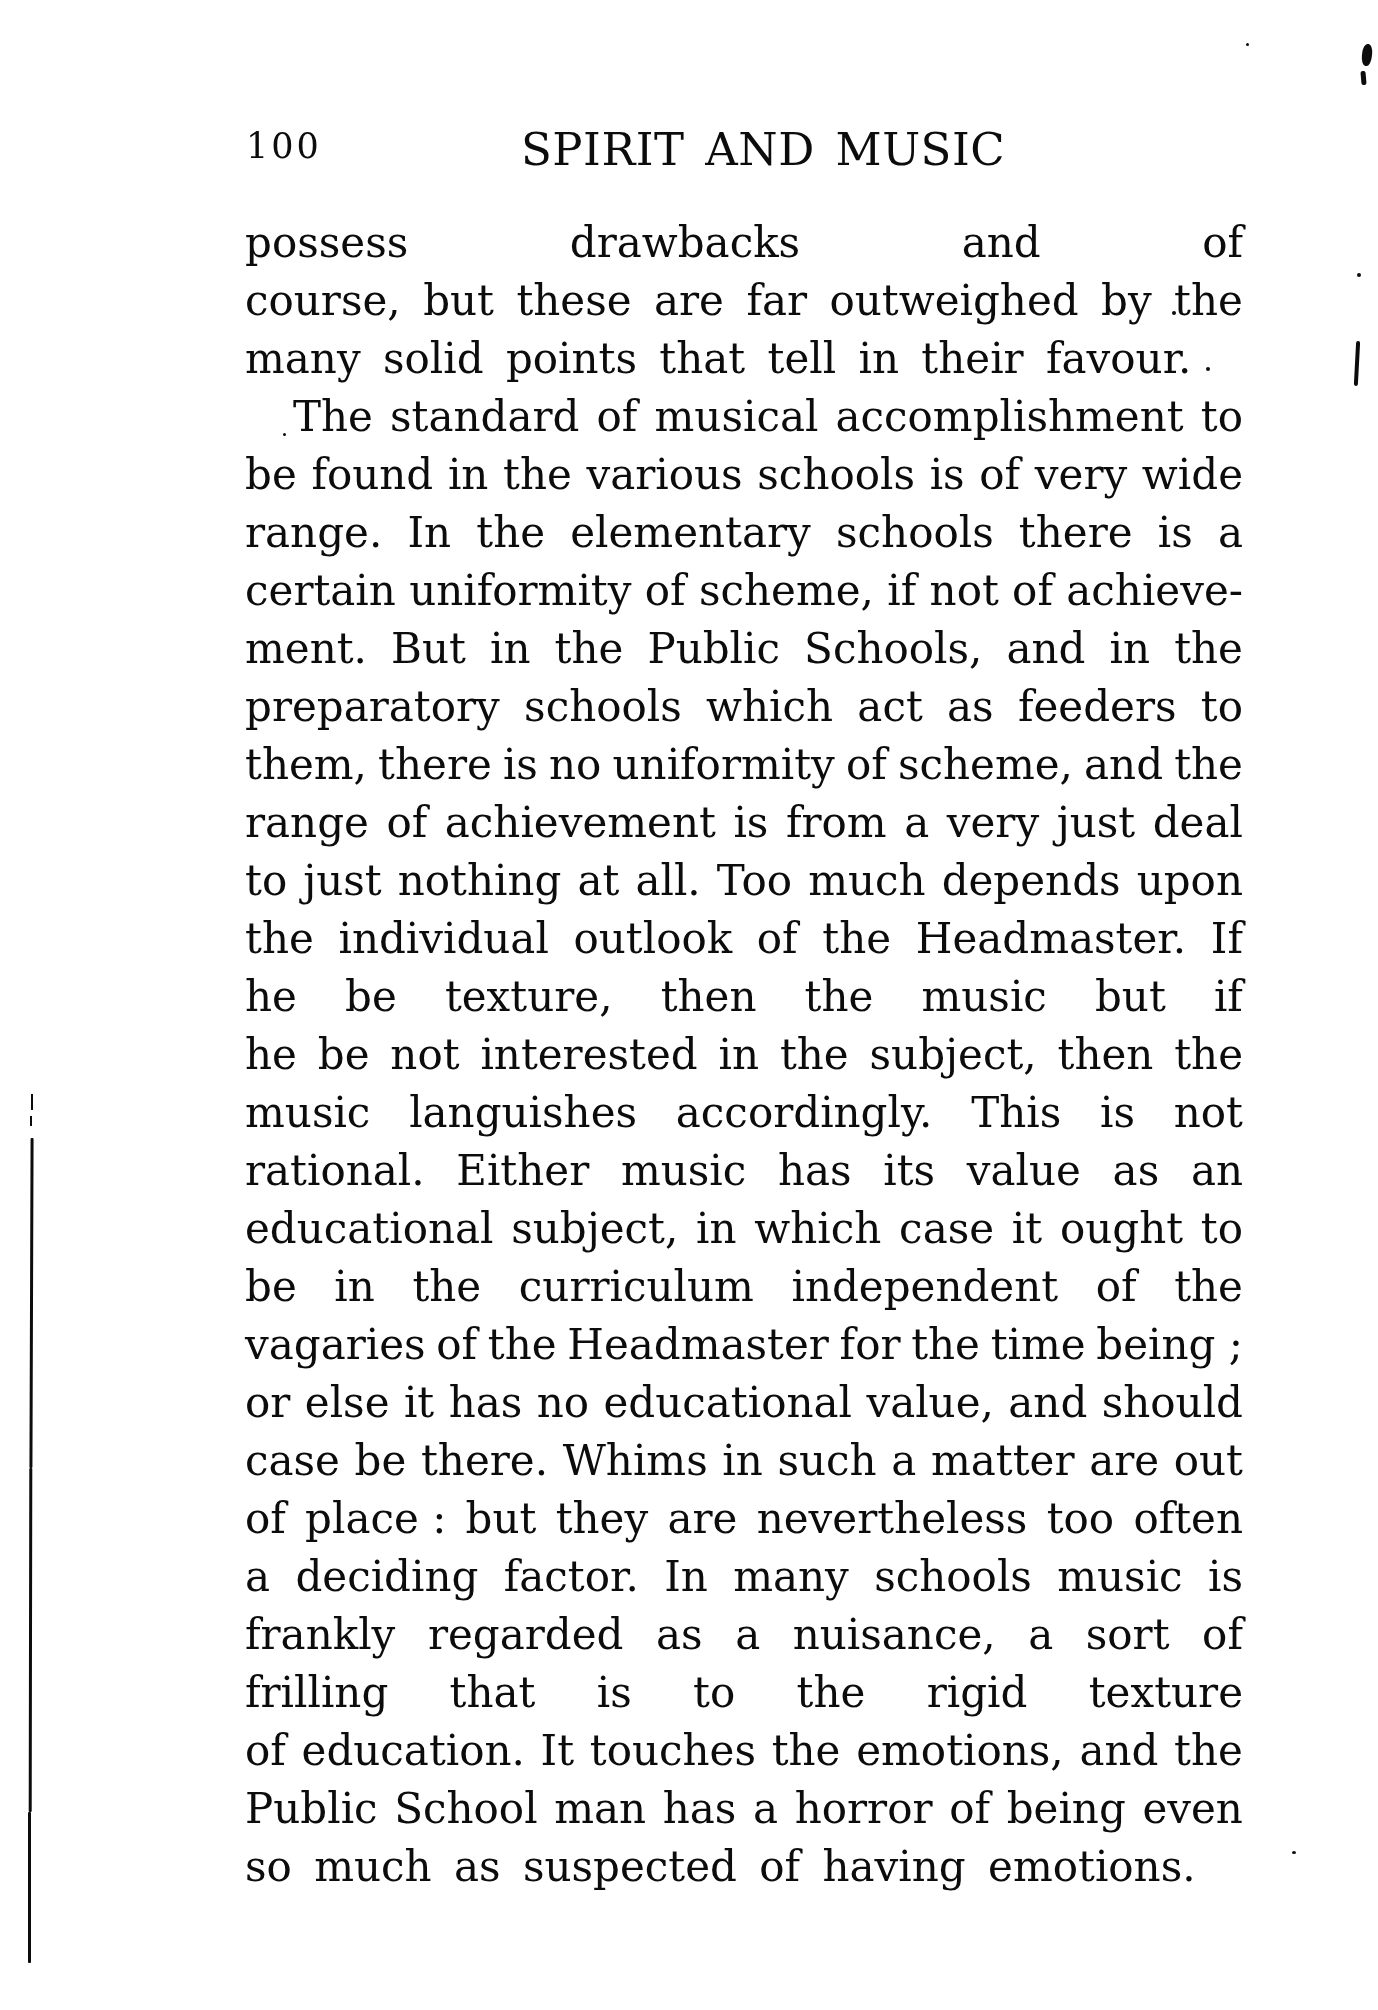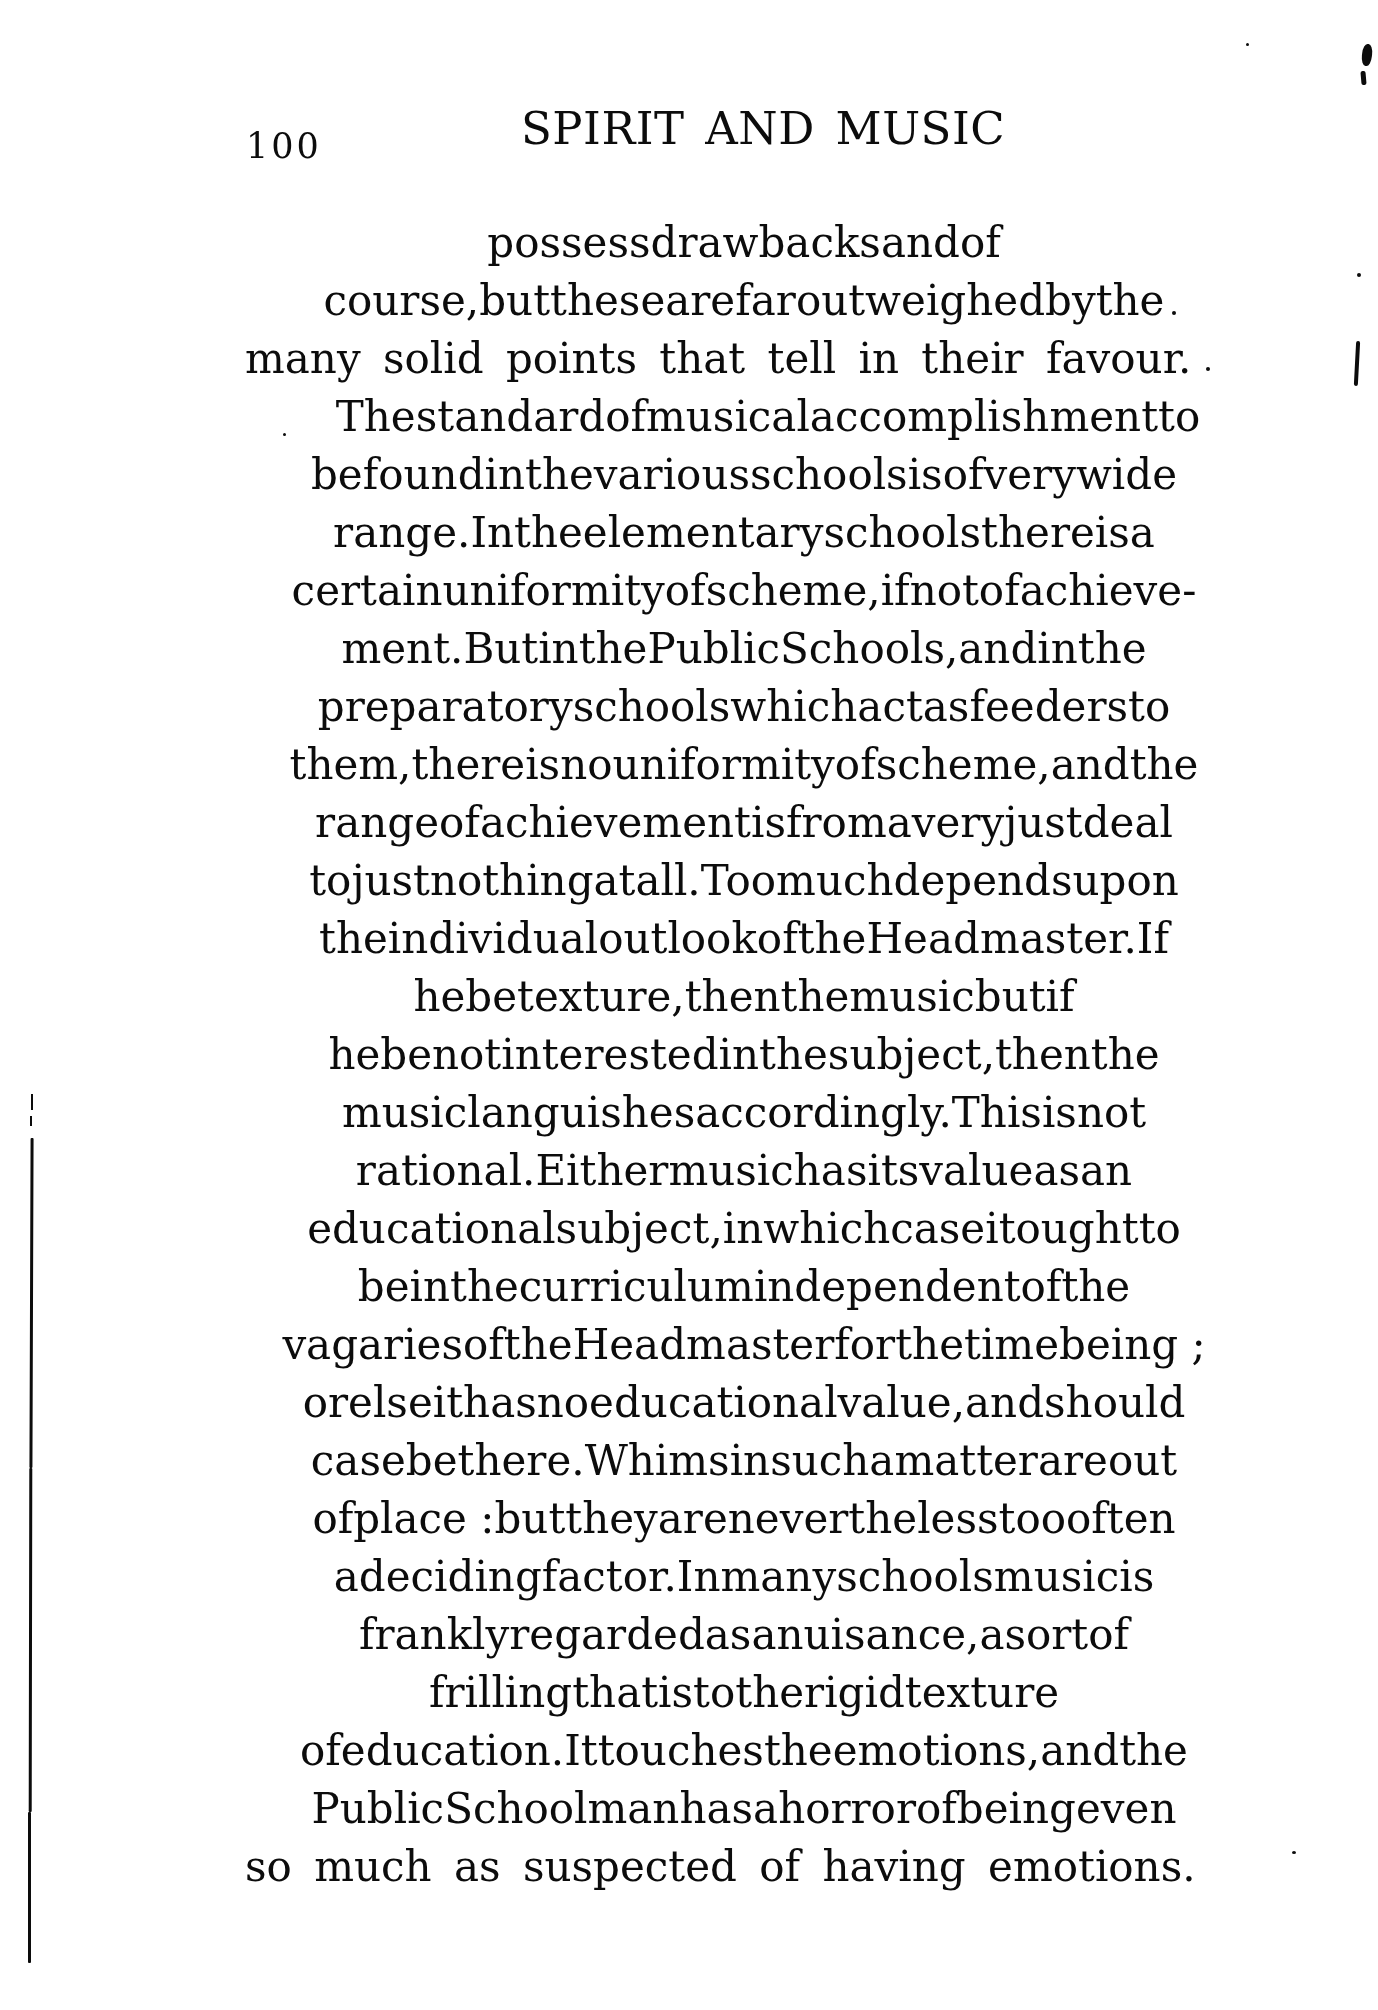--- a/index.html
+++ b/index.html
@@ -23,21 +23,21 @@
     left: 246px;
     top: 128px;
     font-size: 35px;
     line-height: 36px;
     letter-spacing: 3px;
     color: #0c0c0c;
   }
   .header-title {
     position: absolute;
     left: 521px;
-    top: 106px;
+    top: 127px;
     font-size: 45px;
     line-height: 46px;
     letter-spacing: 0.5px;
     word-spacing: 6px;
     color: #0c0c0c;
   }
   .page-text {
     position: absolute;
     left: 245px;
     top: 214px;
@@ -45,21 +45,21 @@
     font-size: 42px;
     line-height: 58px;
     color: #0c0c0c;
   }
   .line {
     height: 58px;
     white-space: nowrap;
   }
   .line.justify {
     display: flex;
-    justify-content: center;
+    justify-content: space-between;
   }
   .line.indent {
     padding-left: 48px;
   }
   .line:not(.justify) {
     word-spacing: 9px;
   }
   .artifact {
     position: absolute;
     background: #0c0c0c;

